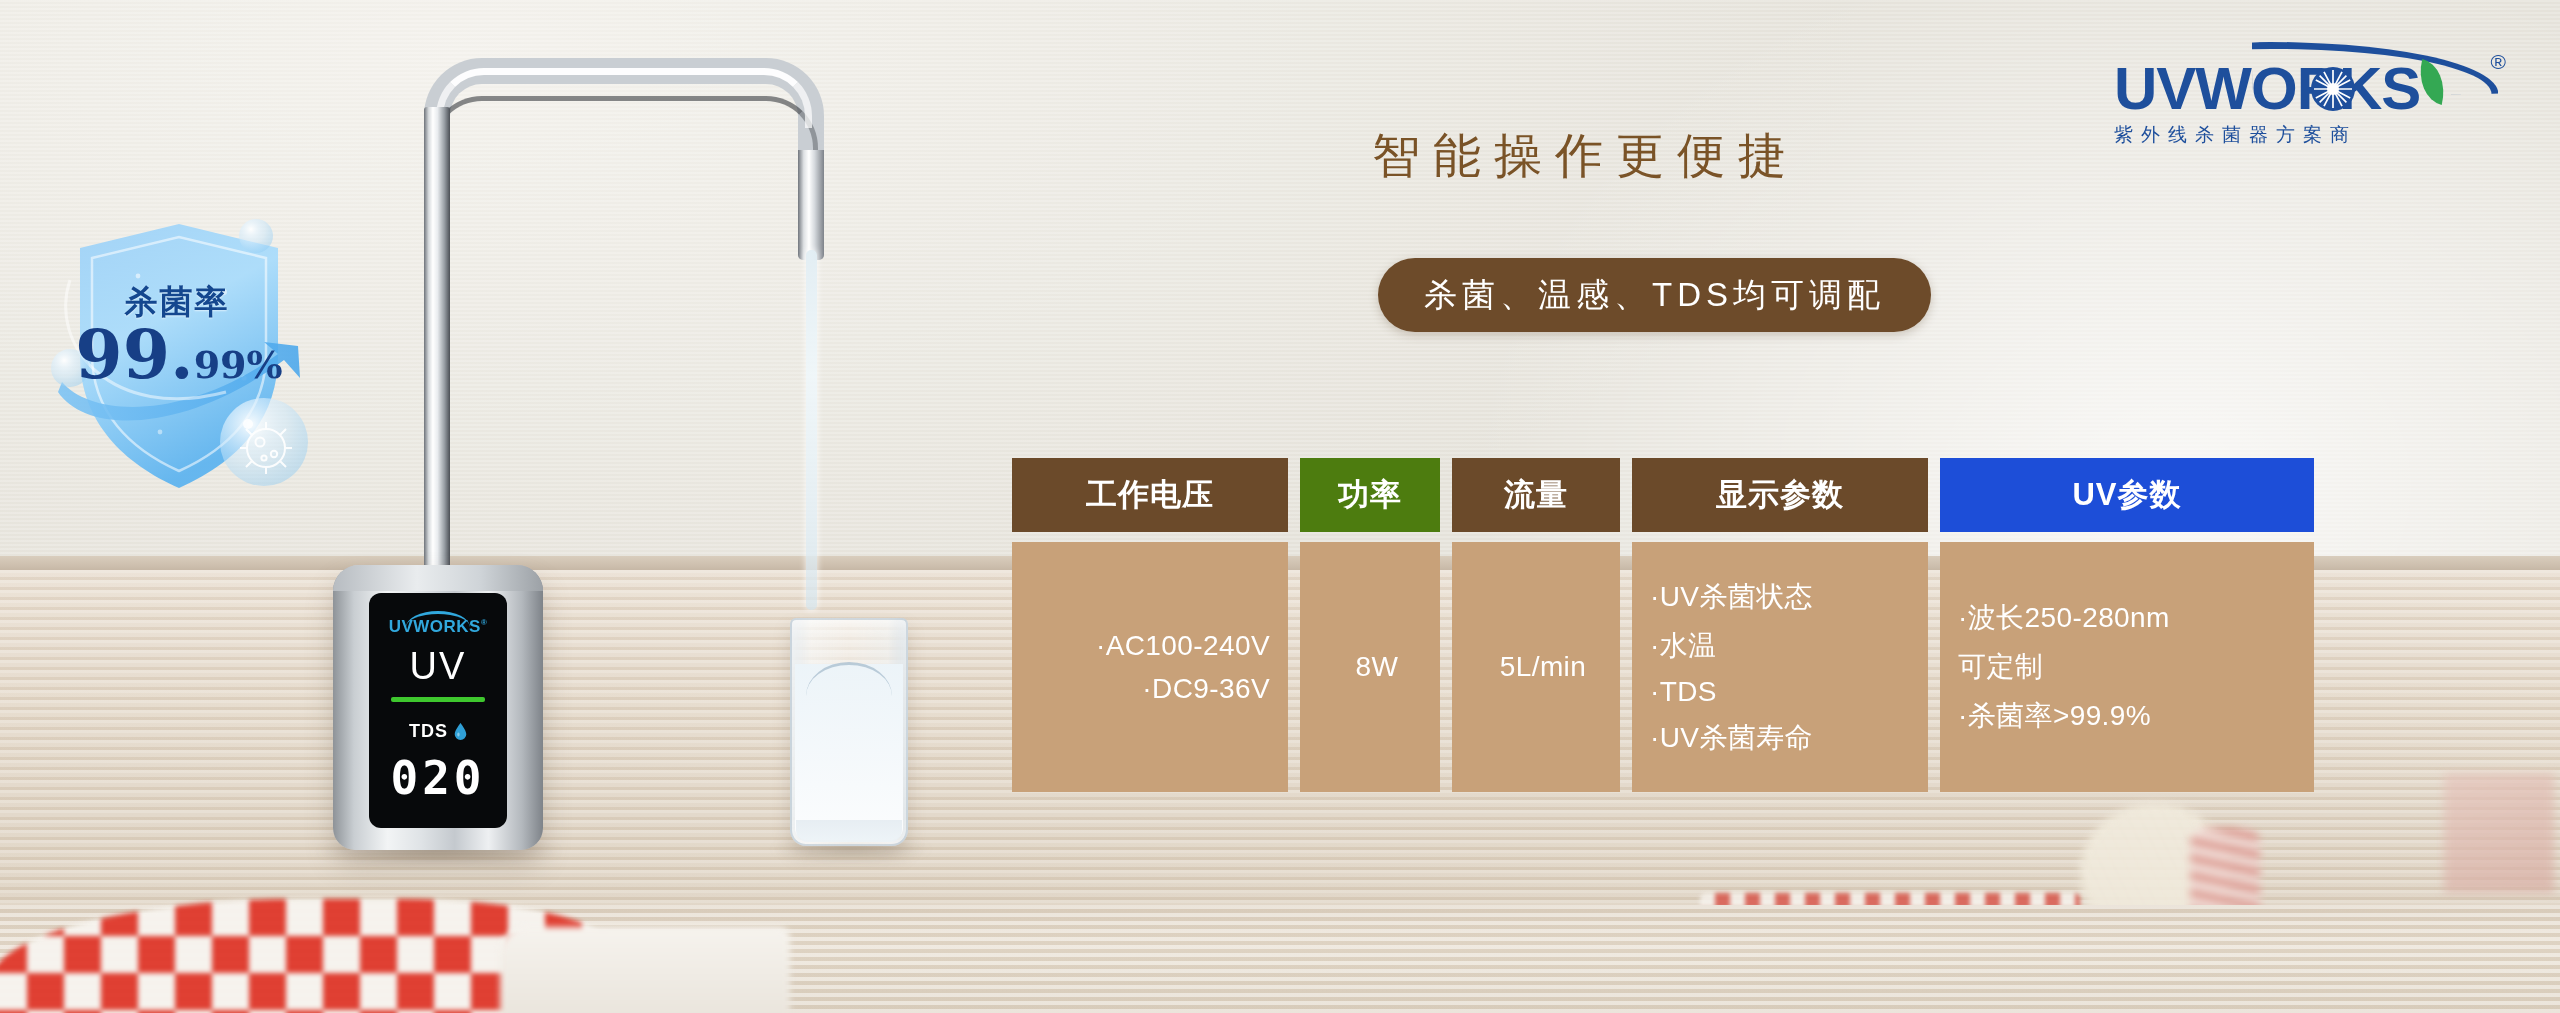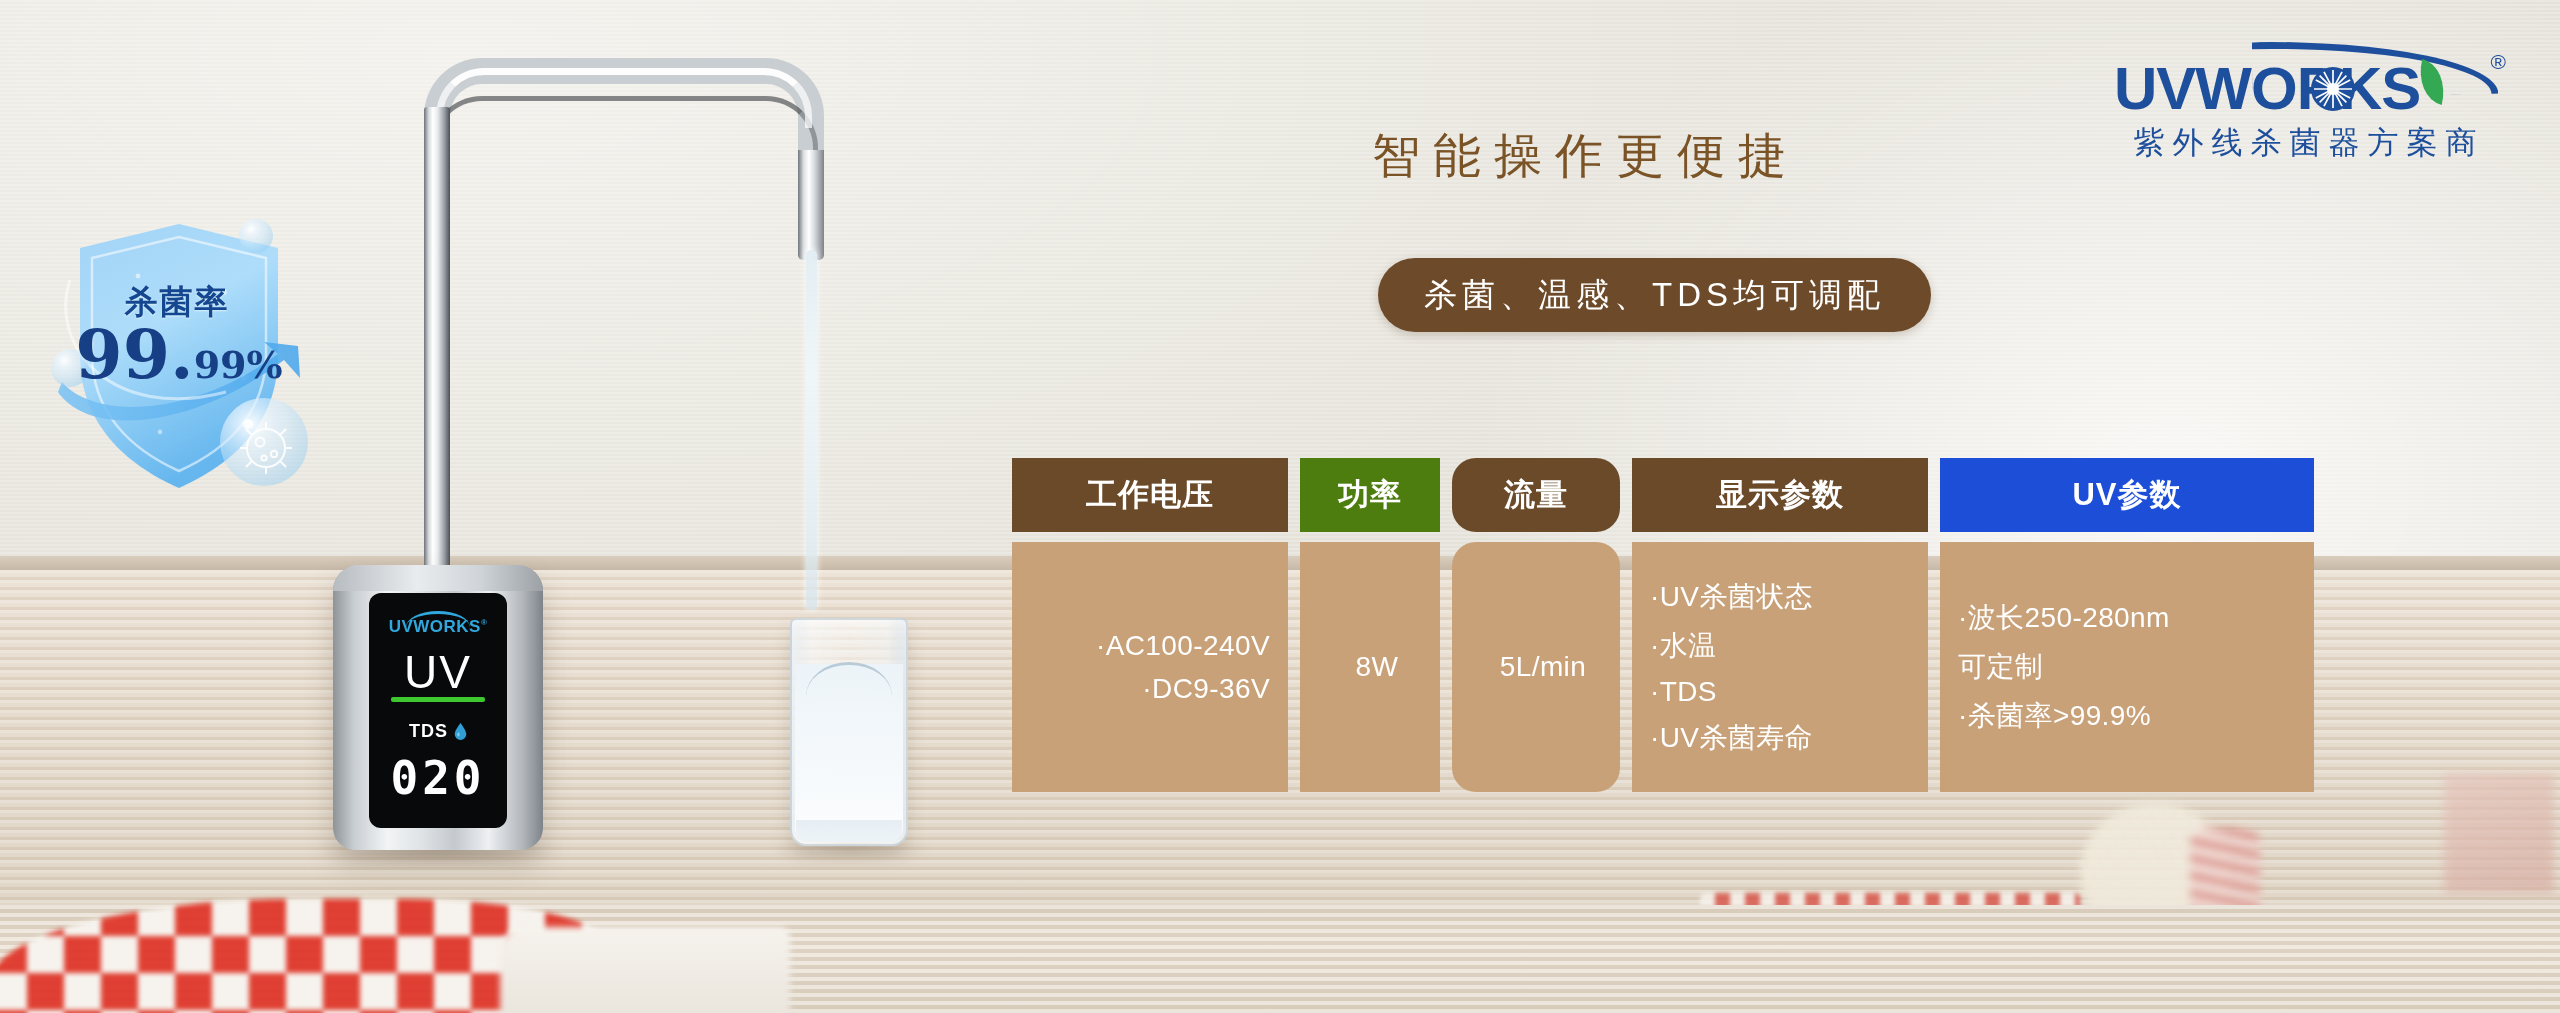--- a/index.html
+++ b/index.html
@@ -192,21 +192,21 @@
     font-family:"Liberation Sans",sans-serif;
   }
   .scr-logo sup{ font-size:8px; vertical-align:super; }
   .scr-logo-arc{
     position:absolute; left:50%; top:18px; transform:translateX(-50%);
     width:64px; height:16px;
     border-top:3px solid #31a8dd; border-radius:50%/100% 100% 0 0;
   }
   .scr-uv{
     position:absolute; left:0; top:52px; width:100%;
-    text-align:center; color:#fff; font-size:46px; font-weight:500;
+    text-align:center; color:#fff; font-size:38px; font-weight:500;
     letter-spacing:2px;
   }
   .scr-bar{
     position:absolute; left:22px; top:104px; width:94px; height:5px;
     background:#3ec72e; border-radius:2px;
   }
   .scr-tds-row{
     position:absolute; left:0; top:128px; width:100%;
     display:flex; align-items:center; justify-content:center; gap:6px;
   }
@@ -313,22 +313,22 @@
     transform:rotate(-1deg);
   }
   .brand-sun{ position:absolute; left:196px; top:24px; }
   .brand-leaf{
     position:absolute; left:303px; top:20px; width:30px; height:40px;
     background:#34a853;
     border-radius:0 100% 0 100%;
     transform:rotate(14deg);
   }
   .brand-sub{
-    margin-top:2px; font-size:31px; color:#1e4f9c;
-    letter-spacing:8px; text-align:center; white-space:nowrap;
+    margin-top:2px; font-size:19px; color:#1e4f9c;
+    letter-spacing:8px; white-space:nowrap;
     font-family:"Liberation Sans",sans-serif;
   }
 
   
   .spec-table{
     position:absolute; left:1012px; top:458px;
     display:flex; gap:12px; align-items:flex-start;
   }
   .spec-col{ display:flex; flex-direction:column; gap:10px; }
   .spec-head{
@@ -341,21 +341,21 @@
     height:250px; display:flex; flex-direction:column;
     align-items:flex-start; justify-content:center;
     padding:0 18px; gap:11px;
     font-size:28px; letter-spacing:.4px;
   }
   .spec-body.center{ align-items:center; justify-content:center;padding-left:32px; }
   .spec-line{ white-space:nowrap; }
 
   .w-voltage{ width:276px; }
   .w-power{ width:140px; }
-  .w-flow{ width:168px;border-radius:24px; }
+  .w-flow{ width:168px; }
   .w-display{ width:296px; }
   .w-uv{ width:374px; }
 </style>
 </head>
 <body>
 
 <div id="scene">
   <div class="wall"></div>
   <div class="wall-glow"></div>
 

